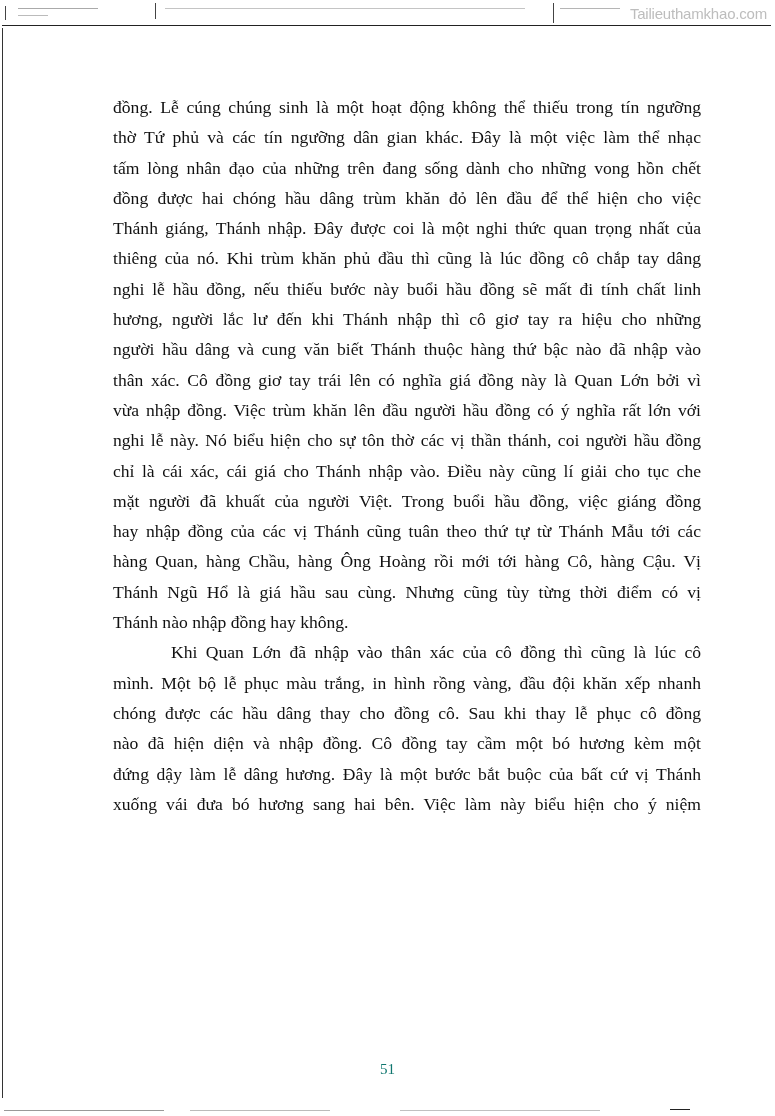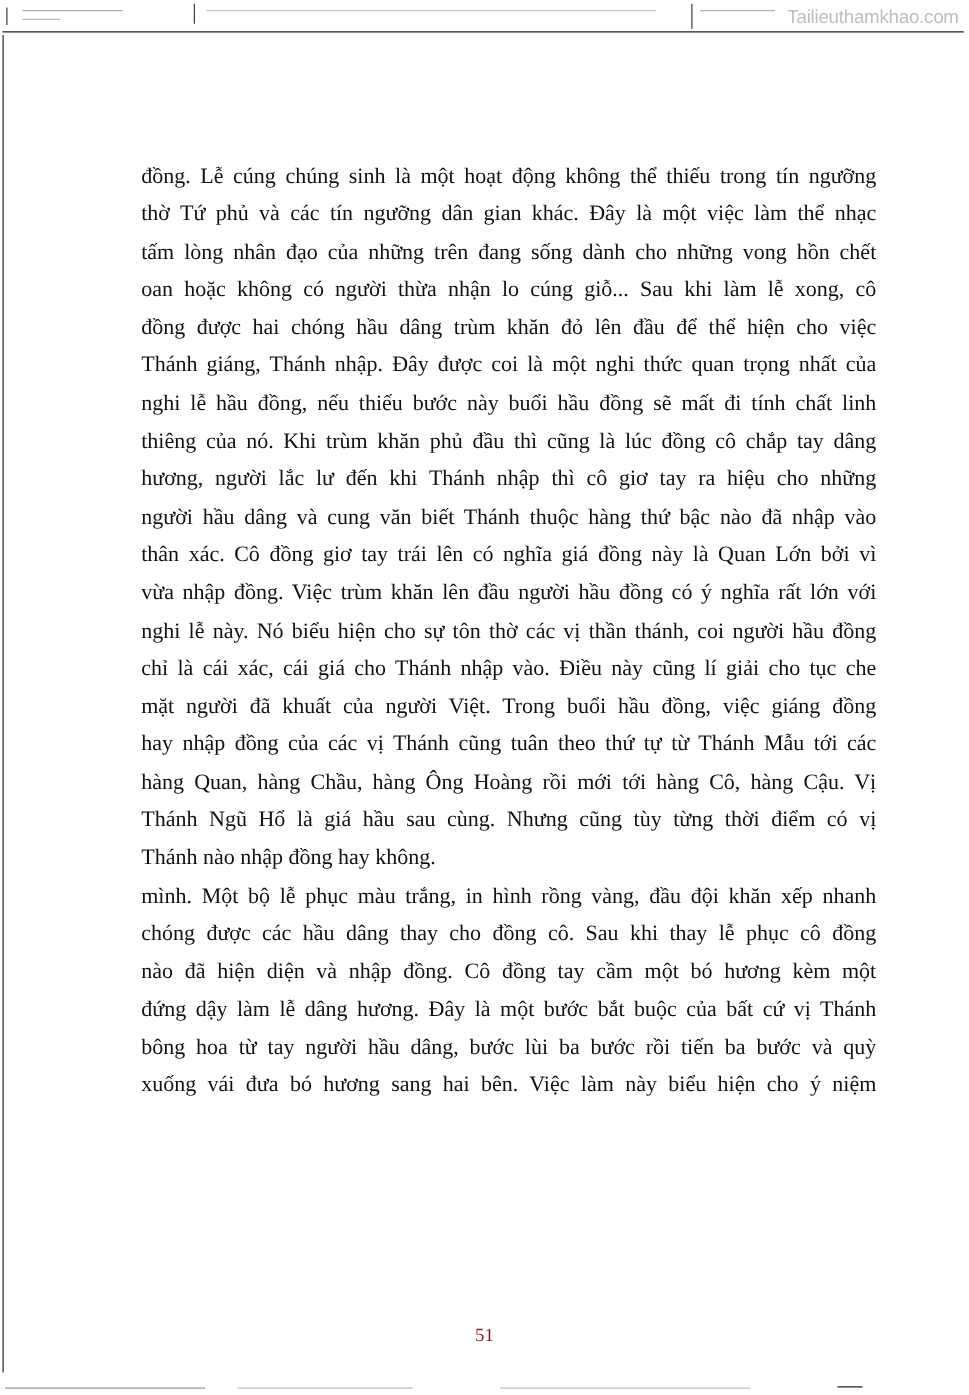--- a/index.html
+++ b/index.html
@@ -2,25 +2,25 @@
 <html><head>
 <meta charset="utf-8">
 <style>
   html, body { margin: 0; padding: 0; background: #ffffff; }
   body { width: 775px; height: 1116px; position: relative; overflow: hidden; font-family: "Liberation Serif", "DejaVu Serif", serif; color: #111; }
   .scan-header { position: absolute; left: 0; top: 0; width: 775px; height: 26px; }
   .header-rule { position: absolute; left: 2px; top: 25px; width: 769px; height: 1px; background: #222; }
   .noise { position: absolute; height: 1px; background: #777; }
   .vtick { position: absolute; width: 1px; background: #444; }
   .watermark { position: absolute; right: 8px; top: 5px; font-family: "Liberation Sans", sans-serif; font-size: 15px; color: #bdbdbd; letter-spacing: -0.2px; }
-  .page-text { position: absolute; left: 113px; top: 92px; width: 588px; margin-top: 33px; }
+  .page-text { position: absolute; left: 113px; top: 92px; width: 588px; }
   .line { display: block; height: 30.3px; line-height: 30.3px; font-size: 17.6px; text-align: justify; text-align-last: justify; white-space: nowrap; overflow: hidden; }
   .line.last { text-align-last: left; }
   .line.indent { padding-left: 58px; }
-  .page-number { position: absolute; left: 0; width: 775px; top: 1061px; text-align: center; font-size: 15px; color: #7f1d1d; }
+  .page-number { position: absolute; left: 0; width: 775px; top: 1061px; text-align: center; font-size: 15px; color: #0f766e; }
   .left-border { position: absolute; left: 2px; top: 28px; width: 1px; height: 1070px; background: #333; }
   .footer-noise { position: absolute; left: 0; top: 1108px; width: 775px; height: 6px; }
 </style>
 </head>
 <body>
 
 <div class="scan-header">
   <div class="vtick" style="left:5px; top:6px; height:14px;"></div>
   <div class="noise" style="left:18px; top:8px; width:80px; background:#aaa;"></div>
   <div class="noise" style="left:18px; top:15px; width:30px; background:#bbb;"></div>
@@ -31,41 +31,40 @@
   <div class="watermark">Tailieuthamkhao.com</div>
   <div class="header-rule"></div>
 </div>
 
 <div class="left-border"></div>
 
 <div class="page-text">
   <span class="line">đồng. Lễ cúng chúng sinh là một hoạt động không thể thiếu trong tín ngưỡng</span>
   <span class="line">thờ Tứ phủ và các tín ngưỡng dân gian khác. Đây là một việc làm thể nhạc</span>
   <span class="line">tấm lòng nhân đạo của những trên đang sống dành cho những vong hồn chết</span>
-  <span class="line">oan hoặc không có người thừa nhận lo cúng giỗ... Sau khi làm lễ xong, cô</span>
   <span class="line">đồng được hai chóng hầu dâng trùm khăn đỏ lên đầu để thể hiện cho việc</span>
   <span class="line">Thánh giáng, Thánh nhập. Đây được coi là một nghi thức quan trọng nhất của</span>
+  <span class="line">thiêng của nó. Khi trùm khăn phủ đầu thì cũng là lúc đồng cô chắp tay dâng</span>
   <span class="line">nghi lễ hầu đồng, nếu thiếu bước này buổi hầu đồng sẽ mất đi tính chất linh</span>
-  <span class="line">thiêng của nó. Khi trùm khăn phủ đầu thì cũng là lúc đồng cô chắp tay dâng</span>
   <span class="line">hương, người lắc lư đến khi Thánh nhập thì cô giơ tay ra hiệu cho những</span>
   <span class="line">người hầu dâng và cung văn biết Thánh thuộc hàng thứ bậc nào đã nhập vào</span>
   <span class="line">thân xác. Cô đồng giơ tay trái lên có nghĩa giá đồng này là Quan Lớn bởi  vì</span>
   <span class="line">vừa nhập đồng. Việc trùm khăn lên đầu người hầu đồng có ý nghĩa rất lớn với</span>
   <span class="line">nghi lễ này. Nó biểu hiện cho sự tôn thờ các vị thần thánh, coi người hầu đồng</span>
   <span class="line">chỉ là cái xác, cái giá cho Thánh nhập vào. Điều này cũng lí giải cho tục che</span>
   <span class="line">mặt người đã khuất của người Việt. Trong buổi hầu đồng, việc giáng đồng</span>
   <span class="line">hay nhập đồng của các vị Thánh cũng tuân theo thứ tự từ Thánh Mẫu tới các</span>
   <span class="line">hàng Quan, hàng Chầu, hàng Ông Hoàng rồi mới tới hàng Cô, hàng Cậu. Vị</span>
   <span class="line">Thánh Ngũ Hổ là giá hầu sau cùng. Nhưng cũng tùy từng thời điểm có vị</span>
   <span class="line last">Thánh nào nhập đồng hay không.</span>
+  <span class="line indent">Khi Quan Lớn đã nhập vào thân xác của cô đồng thì cũng là lúc cô</span>
   <span class="line">mình. Một bộ lễ phục màu trắng, in hình rồng vàng, đầu đội khăn xếp nhanh</span>
   <span class="line">chóng được các hầu dâng thay cho đồng cô. Sau khi thay lễ phục cô đồng</span>
   <span class="line">nào đã hiện diện và nhập đồng. Cô đồng tay cầm  một bó hương kèm một</span>
   <span class="line">đứng dậy làm lễ dâng hương. Đây là một bước bắt buộc của bất cứ vị Thánh</span>
-  <span class="line">bông hoa từ tay người hầu dâng, bước lùi ba bước rồi tiến ba bước và quỳ</span>
   <span class="line">xuống vái đưa bó hương sang hai bên. Việc làm này biểu hiện cho ý niệm</span>
 </div>
 
 <div class="page-number">51</div>
 
 <div class="footer-noise">
   <div class="noise" style="left:4px; top:2px; width:160px; background:#999;"></div>
   <div class="noise" style="left:190px; top:2px; width:140px; background:#bbb;"></div>
   <div class="noise" style="left:400px; top:2px; width:200px; background:#c0c0c0;"></div>
   <div class="noise" style="left:670px; top:1px; width:20px; background:#222;"></div>

